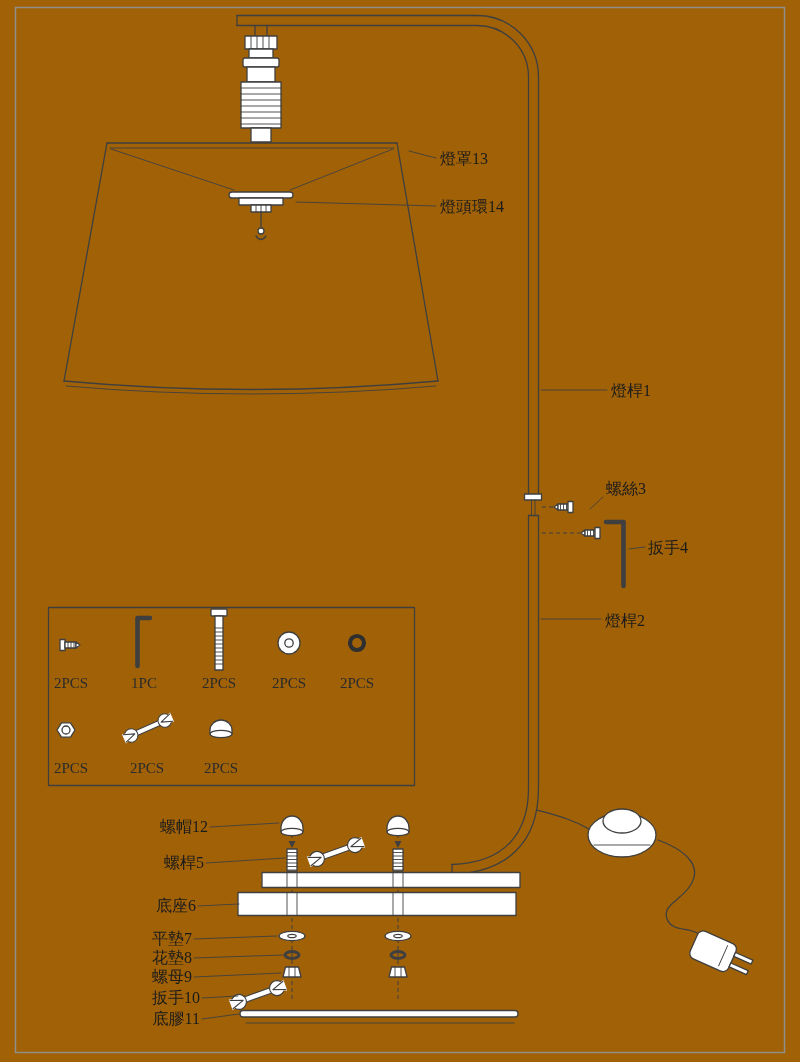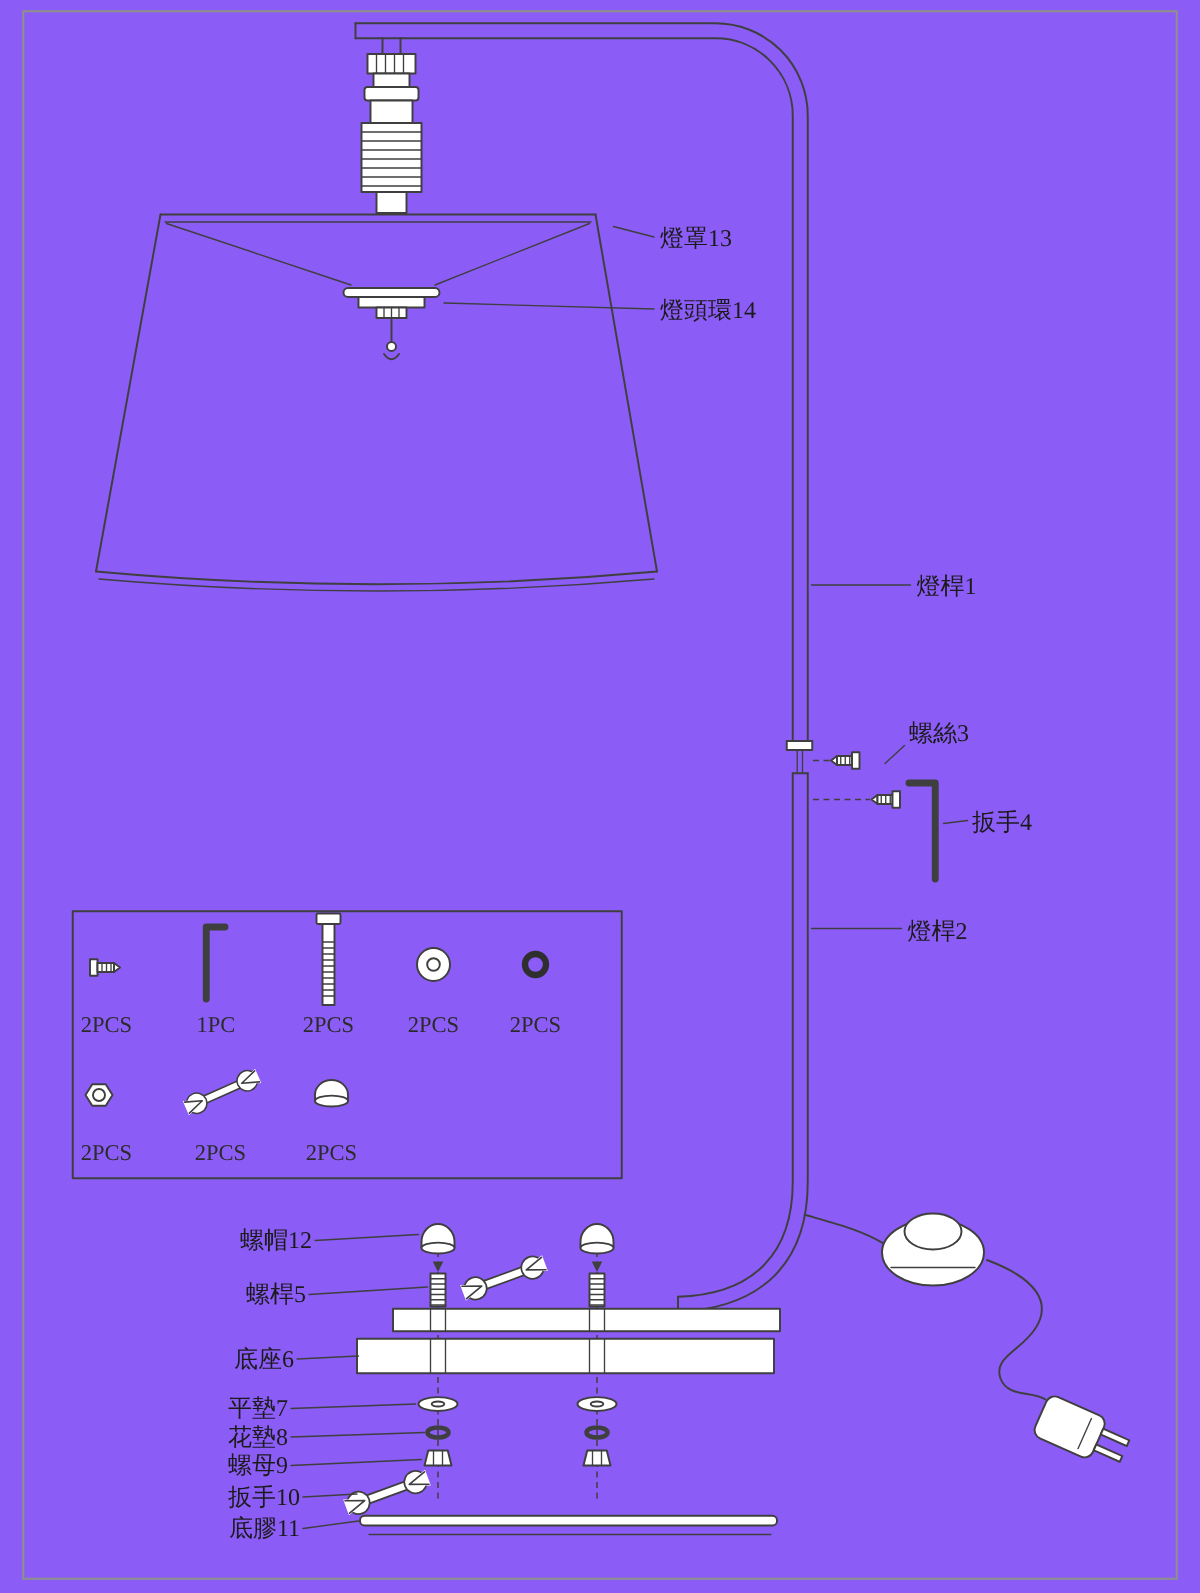--- a/index.html
+++ b/index.html
@@ -1,19 +1,19 @@
 <!DOCTYPE html>
 <html><head>
 <meta charset="utf-8">
 <style>
   html,body{margin:0;padding:0;background:#ffffff;}
   .page{
     position:relative;
     width:800px;height:1062px;
-    background:#8b5cf6;
+    background:#a16207;
     font-family:"Liberation Serif","DejaVu Serif",serif;
     overflow:hidden;
   }
   svg{display:block;}
   .ln{stroke:#3f3f3f;stroke-width:1.3;fill:none;stroke-linecap:round;stroke-linejoin:round;}
   .thin{stroke-width:0.9;}
   .fw{stroke:#3f3f3f;stroke-width:1.3;fill:#ffffff;stroke-linejoin:round;}
   .dash{stroke:#3f3f3f;stroke-width:1;fill:none;stroke-dasharray:4 3;}
   .erase{fill:#ffffff;stroke:#ffffff;stroke-width:2;}
   .solid{fill:#3f3f3f;stroke:none;}

